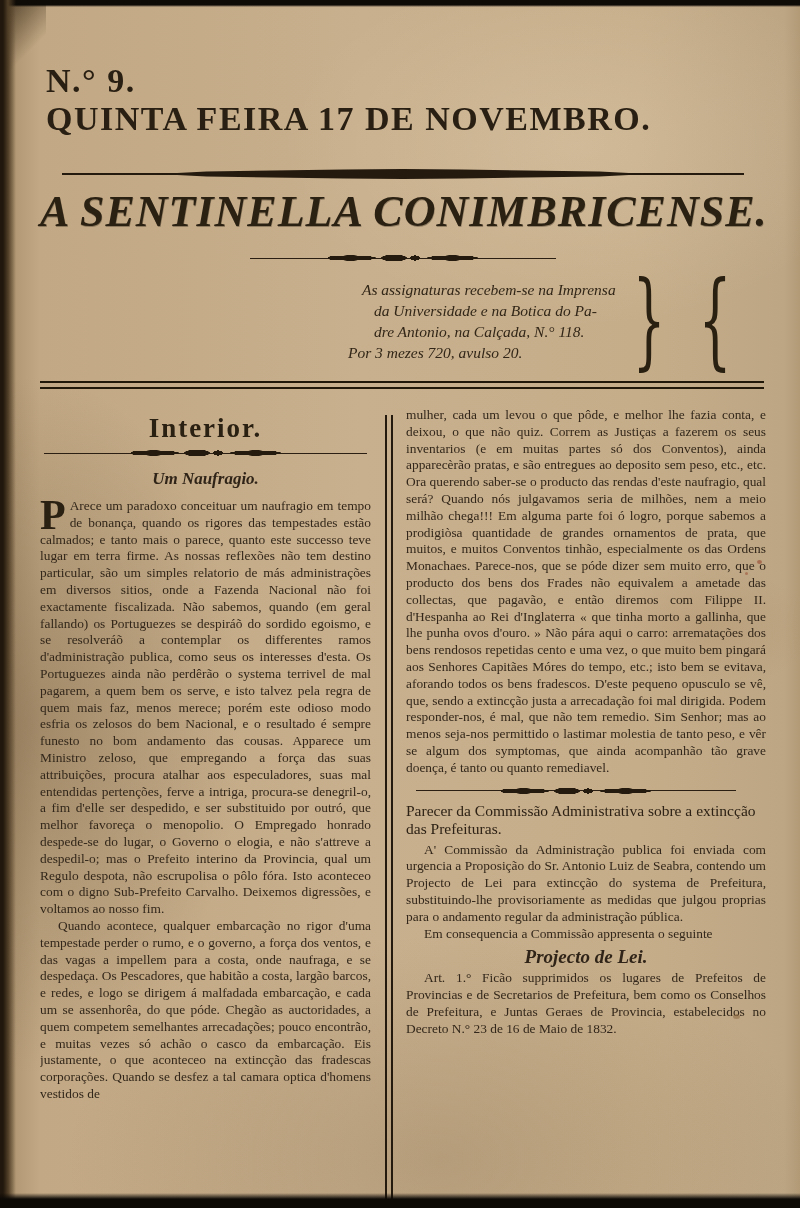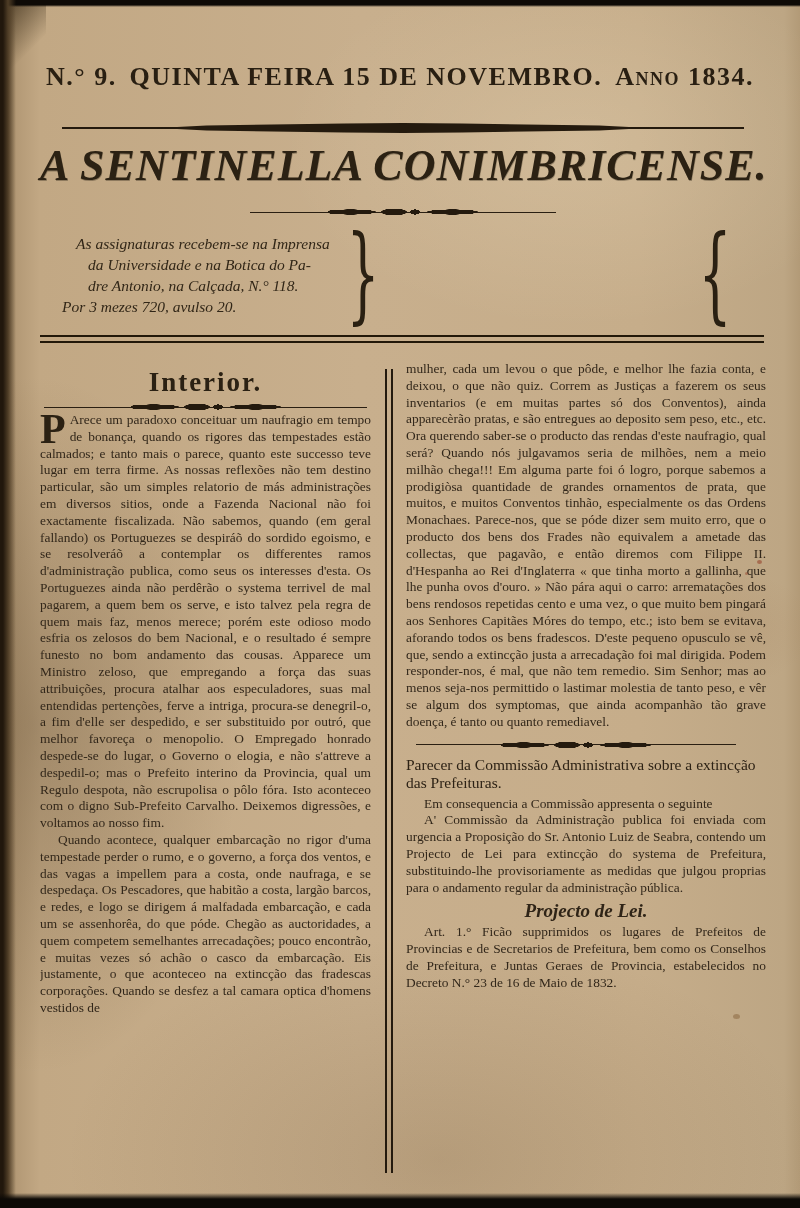--- a/index.html
+++ b/index.html
@@ -44,22 +44,23 @@
     background: linear-gradient(135deg, rgba(56,42,22,0.8), rgba(56,42,22,0) 70%);
     z-index: 5;
   }
 
   .content { position: relative; padding: 0 34px 0 40px; z-index: 2; }
 
   
   .masthead {
     display: flex; justify-content: space-between; align-items: baseline;
     margin: 62px 12px 0 6px;
-    font-size: 26px; font-weight: bold; letter-spacing: 1.5px;
+    font-size: 34px; font-weight: bold; letter-spacing: 1.5px;
     color: #291f12;
+    flex-direction: column;
   }
   .masthead .year { font-variant: small-caps; }
 
   
   .swell { position: relative; height: 12px; margin: 30px 22px 0 22px; }
   .swell .hairline {
     position: absolute; left: 0; right: 0; top: 5px; height: 1.5px; background: #241a0e;
   }
   .swell .body {
     position: absolute; left: 14%; right: 14%; top: 0; height: 12px; background: #241a0e;
@@ -87,21 +88,21 @@
     background:
       radial-gradient(ellipse 26px 2.6px at 15% 50%, #241a0e 97%, transparent),
       radial-gradient(ellipse 13px 3.4px at 44% 50%, #241a0e 97%, transparent),
       radial-gradient(ellipse 5px 2.6px at 58% 50%, #241a0e 97%, transparent),
       radial-gradient(ellipse 26px 2.6px at 83% 50%, #241a0e 97%, transparent);
   }
   .title-ornament { margin: 16px 210px 0 210px; }
 
   
   .notice-row {
-    display: flex; justify-content: space-between;
+    display: flex; justify-content: flex-end;
     margin: 16px 18px 0 36px;
     font-style: italic; font-size: 15.5px; line-height: 21px;
     color: #312617;
   }
   .notice-block { display: flex; align-items: center; }
   .brace {
     font-family: "DejaVu Serif", serif;
     font-size: 104px; font-style: normal; font-weight: 400;
     line-height: 0.8; color: #2a2012;
     transform: scaleX(0.5);
@@ -181,22 +182,21 @@
   <div class="edge-left"></div>
   <div class="corner-shade"></div>
   <div class="speck a"></div>
   <div class="speck b"></div>
   <div class="speck c"></div>
 
   <div class="content">
 
     <div class="masthead">
       <span class="issue">N.° 9.</span>
-      <span class="date">QUINTA FEIRA 15 DE NOVEMBRO.</span>
-      <span class="year">Anno 1834.</span>
+      <span class="date">QUINTA FEIRA 17 DE NOVEMBRO.</span>
     </div>
 
     <div class="swell">
       <div class="hairline"></div>
       <div class="body"></div>
     </div>
 
     <div class="paper-title">A SENTINELLA CONIMBRICENSE.</div>
 
     <div class="ornament-rule title-ornament">
@@ -222,40 +222,41 @@
     <div class="double-rule"></div>
 
     <div class="columns">
 
       <div class="col-left">
         <div class="section-heading">Interior.</div>
         <div class="ornament-rule interior-rule">
           <div class="line"></div>
           <div class="beads"></div>
         </div>
+        <div class="article-title">Um Naufragio.</div>
         <div class="body-text">
           <p><span class="dropcap">P</span><span>Arece um paradoxo conceituar um naufragio em tempo de bonança, quando os rigores das tempestades estão calmados; e tanto mais o parece, quanto este successo teve lugar em terra firme. As nossas reflexões não tem destino particular, são um simples relatorio de más administrações em diversos sitios, onde a Fazenda Nacional não foi exactamente fiscalizada. Não sabemos, quando (em geral fallando) os Portuguezes se despiráõ do sordido egoismo, e se resolveráõ a contemplar os differentes ramos d'administração publica, como seus os interesses d'esta. Os Portuguezes ainda não perdêrão o systema terrivel de mal pagarem, a quem bem os serve, e isto talvez pela regra de quem mais faz, menos merece; porém este odioso modo esfria os zelosos do bem Nacional, e o resultado é sempre funesto no bom andamento das cousas. Apparece um Ministro zeloso, que empregando a força das suas attribuições, procura atalhar aos especuladores, suas mal entendidas pertenções, ferve a intriga, procura-se denegril-o, a fim d'elle ser despedido, e ser substituido por outró, que melhor favoreça o menopolio. O Empregado honrado despede-se do lugar, o Governo o elogia, e não s'attreve a despedil-o; mas o Prefeito interino da Provincia, qual um Regulo despota, não escrupolisa o pôlo fóra. Isto aconteceo com o digno Sub-Prefeito Carvalho. Deixemos digressões, e voltamos ao nosso fim.</span></p>
           <p class="indent">Quando acontece, qualquer embarcação no rigor d'uma tempestade perder o rumo, e o governo, a força dos ventos, e das vagas a impellem para a costa, onde naufraga, e se despedaça. Os Pescadores, que habitão a costa, largão barcos, e redes, e logo se dirigem á malfadada embarcação, e cada um se assenhorêa, do que póde. Chegão as auctoridades, a quem competem semelhantes arrecadações; pouco encontrão, e muitas vezes só achão o casco da embarcação. Eis justamente, o que aconteceo na extincção das fradescas corporações. Quando se desfez a tal camara optica d'homens vestidos de</p>
         </div>
       </div>
 
       <div class="col-divider"></div>
 
       <div class="col-right">
         <div class="body-text">
           <p>mulher, cada um levou o que pôde, e melhor lhe fazia conta, e deixou, o que não quiz. Correm as Justiças a fazerem os seus inventarios (e em muitas partes só dos Conventos), ainda apparecèrão pratas, e são entregues ao deposito sem peso, etc., etc. Ora querendo saber-se o producto das rendas d'este naufragio, qual será? Quando nós julgavamos seria de milhões, nem a meio milhão chega!!! Em alguma parte foi ó logro, porque sabemos a prodigiòsa quantidade de grandes ornamentos de prata, que muitos, e muitos Conventos tinhão, especialmente os das Ordens Monachaes. Parece-nos, que se póde dizer sem muito erro, que o producto dos bens dos Frades não equivalem a ametade das collectas, que pagavão, e então diremos com Filippe II. d'Hespanha ao Rei d'Inglaterra « que tinha morto a gallinha, que lhe punha ovos d'ouro. » Não pára aqui o carro: arrematações dos bens rendosos repetidas cento e uma vez, o que muito bem pingará aos Senhores Capitães Móres do tempo, etc.; isto bem se evitava, aforando todos os bens fradescos. D'este pequeno opusculo se vê, que, sendo a extincção justa a arrecadação foi mal dirigida. Podem responder-nos, é mal, que não tem remedio. Sim Senhor; mas ao menos seja-nos permittido o lastimar molestia de tanto peso, e vêr se algum dos symptomas, que ainda acompanhão tão grave doença, é tanto ou quanto remediavel.</p>
         </div>
         <div class="ornament-rule parecer-divider">
           <div class="line"></div>
           <div class="beads"></div>
         </div>
         <div class="parecer-heading">Parecer da Commissão Administrativa sobre a extincção das Prefeituras.</div>
         <div class="body-text">
+          <p class="indent">A' Commissão da Administração publica foi enviada com urgencia a Proposição do Sr. Antonio Luiz de Seabra, contendo um Projecto de Lei para extincção do systema de Prefeitura, substituindo-lhe provisoriamente as medidas que julgou proprias para o andamento regular da administração pública.</p>
           <p class="indent">Em consequencia a Commissão appresenta o seguinte</p>
-          <p class="indent">A' Commissão da Administração publica foi enviada com urgencia a Proposição do Sr. Antonio Luiz de Seabra, contendo um Projecto de Lei para extincção do systema de Prefeitura, substituindo-lhe provisoriamente as medidas que julgou proprias para o andamento regular da administração pública.</p>
         </div>
         <div class="law-title">Projecto de Lei.</div>
         <div class="body-text">
           <p class="indent">Art. 1.° Ficão supprimidos os lugares de Prefeitos de Provincias e de Secretarios de Prefeitura, bem como os Conselhos de Prefeitura, e Juntas Geraes de Provincia, estabelecidos no Decreto N.° 23 de 16 de Maio de 1832.</p>
         </div>
       </div>
 
     </div>
   </div>
 

